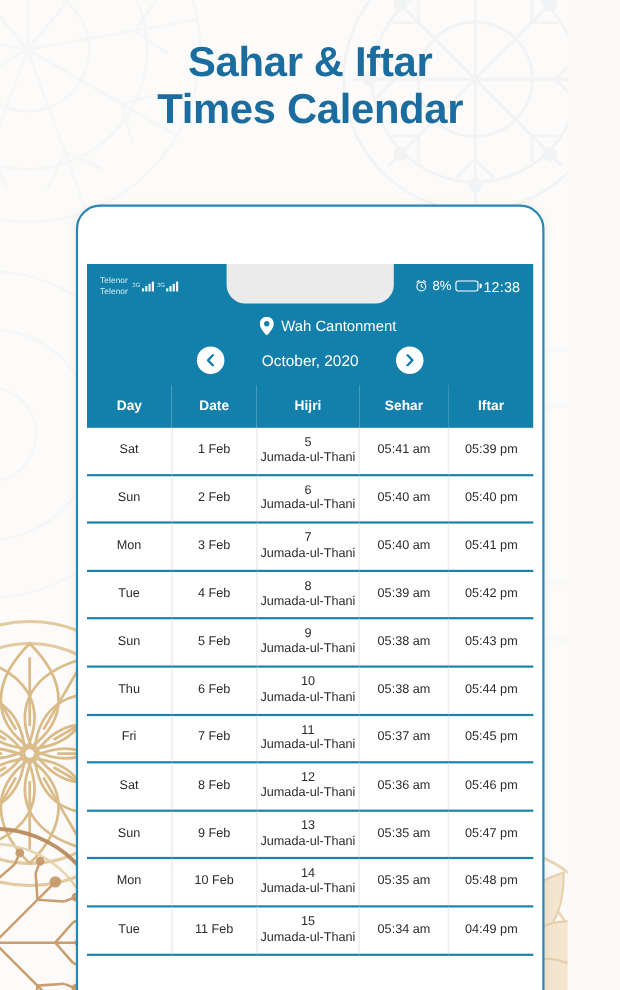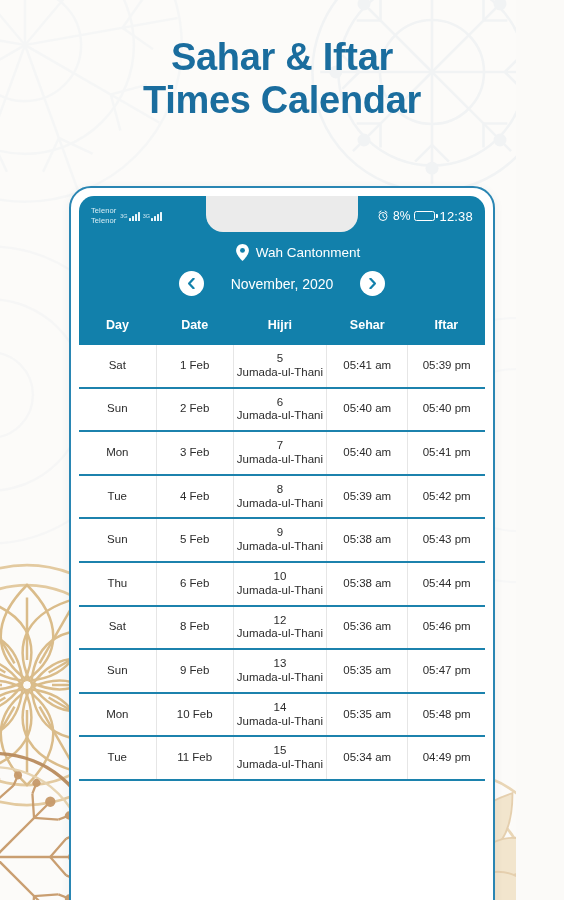--- a/index.html
+++ b/index.html
@@ -68,20 +68,21 @@
     padding-bottom:10px;
   }
   .statusbar {
     position:relative;
     height:40px;
     display:flex;
     align-items:center;
     justify-content:space-between;
     padding:0 12px;
     color:#ffffff;
+    margin-top:44px;
   }
   .notch {
     position:absolute;
     top:0; left:50%;
     transform:translateX(-50%);
     width:152px; height:36px;
     background:#ebebeb;
     border-radius:0 0 17px 17px;
     z-index:2;
   }
@@ -389,21 +390,21 @@
           </svg>
           <span>Wah Cantonment</span>
         </div>
 
         <div class="month-row">
           <span class="nav-btn">
             <svg viewBox="0 0 12 16">
               <path d="M9 1L2.5 8 9 15" fill="none" stroke="#1280ab" stroke-width="3.2" stroke-linecap="round" stroke-linejoin="round"></path>
             </svg>
           </span>
-          <span class="month-label">November, 2020</span>
+          <span class="month-label">October, 2020</span>
           <span class="nav-btn">
             <svg viewBox="0 0 12 16">
               <path d="M3 1l6.5 7L3 15" fill="none" stroke="#1280ab" stroke-width="3.2" stroke-linecap="round" stroke-linejoin="round"></path>
             </svg>
           </span>
         </div>
       </div>
 
       <table class="tbl">
         <thead>
@@ -470,20 +471,30 @@
               <td class="c-day">Thu</td>
               <td class="c-date">6 Feb</td>
               <td class="c-hijri">
                 <span class="hijri-num">10</span>
                 <span class="hijri-name">Jumada-ul-Thani</span>
               </td>
               <td class="c-sehar">05:38 am</td>
               <td class="c-iftar">05:44 pm</td>
             </tr>
             <tr>
+              <td class="c-day">Fri</td>
+              <td class="c-date">7 Feb</td>
+              <td class="c-hijri">
+                <span class="hijri-num">11</span>
+                <span class="hijri-name">Jumada-ul-Thani</span>
+              </td>
+              <td class="c-sehar">05:37 am</td>
+              <td class="c-iftar">05:45 pm</td>
+            </tr>
+            <tr>
               <td class="c-day">Sat</td>
               <td class="c-date">8 Feb</td>
               <td class="c-hijri">
                 <span class="hijri-num">12</span>
                 <span class="hijri-name">Jumada-ul-Thani</span>
               </td>
               <td class="c-sehar">05:36 am</td>
               <td class="c-iftar">05:46 pm</td>
             </tr>
             <tr>

